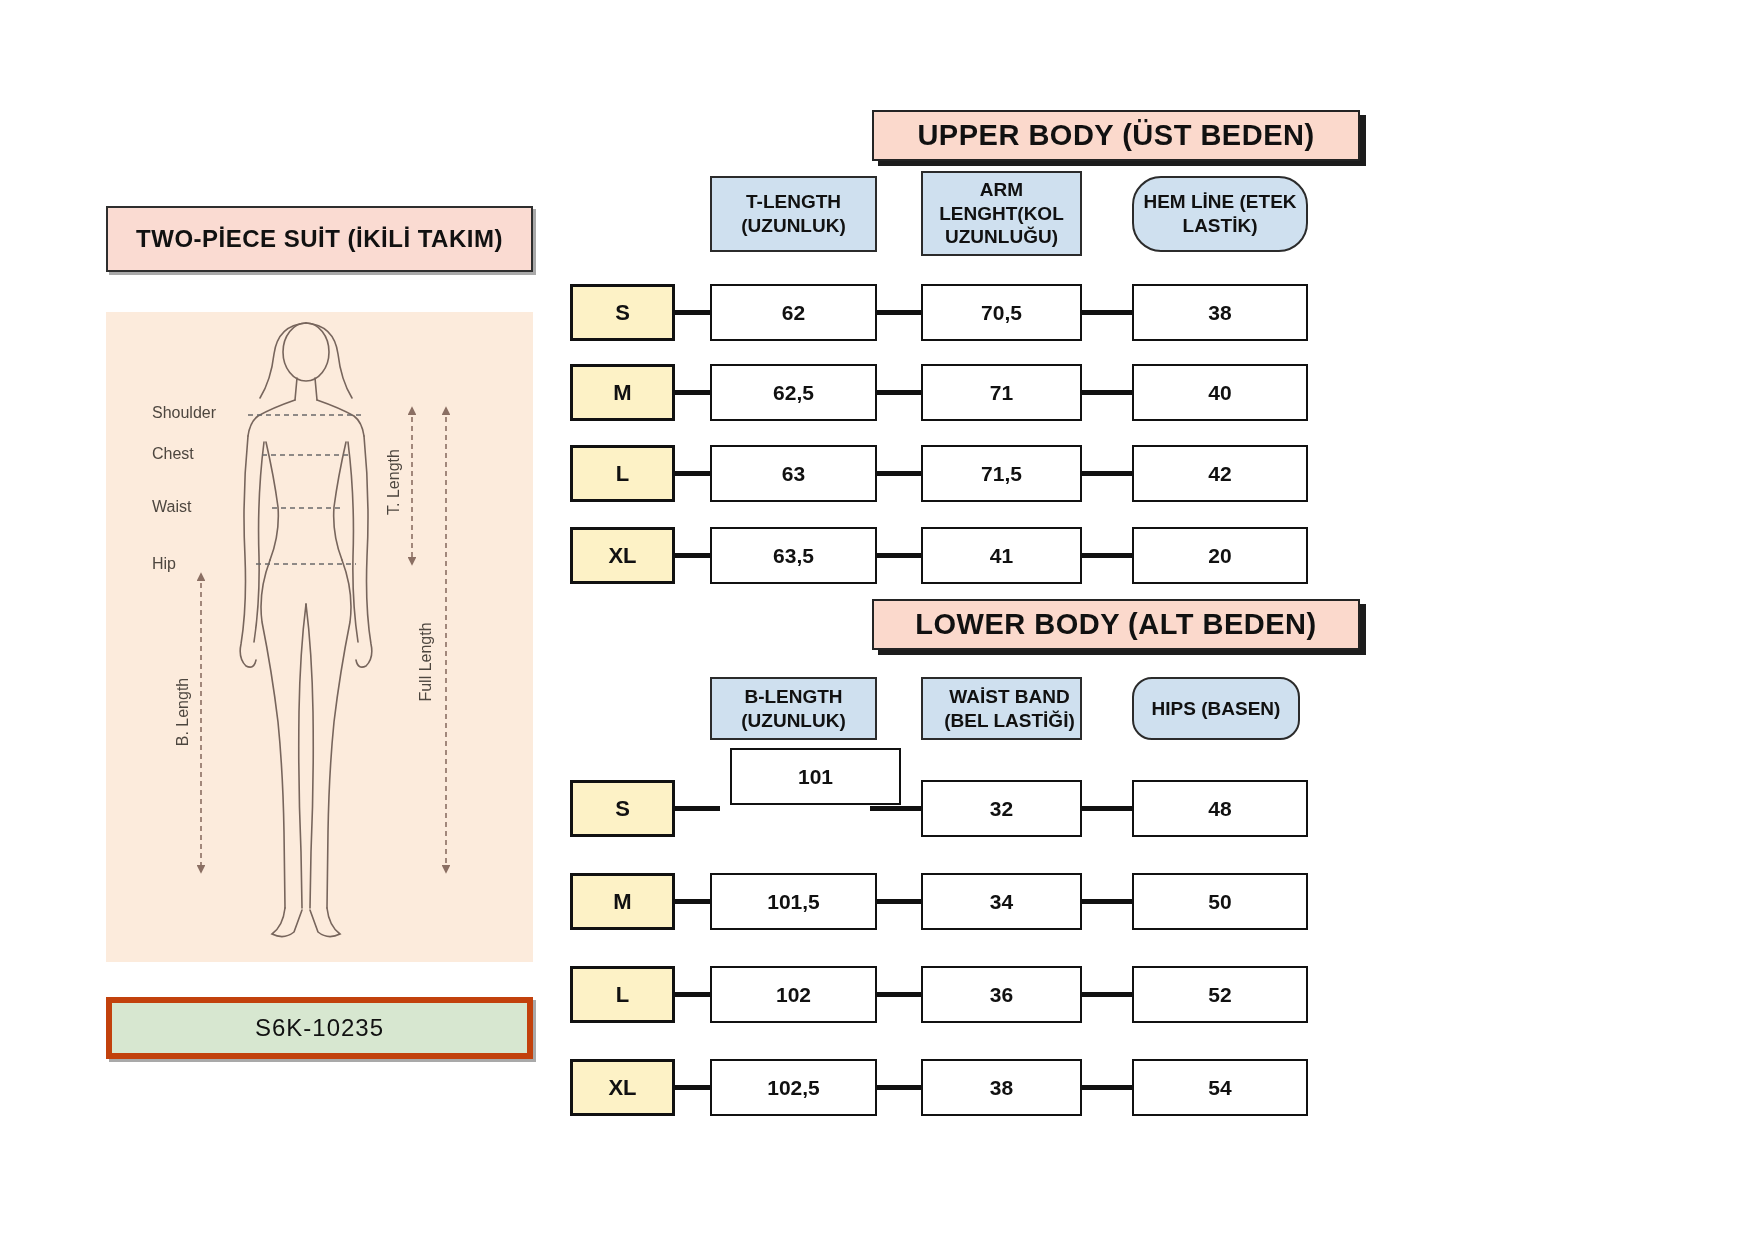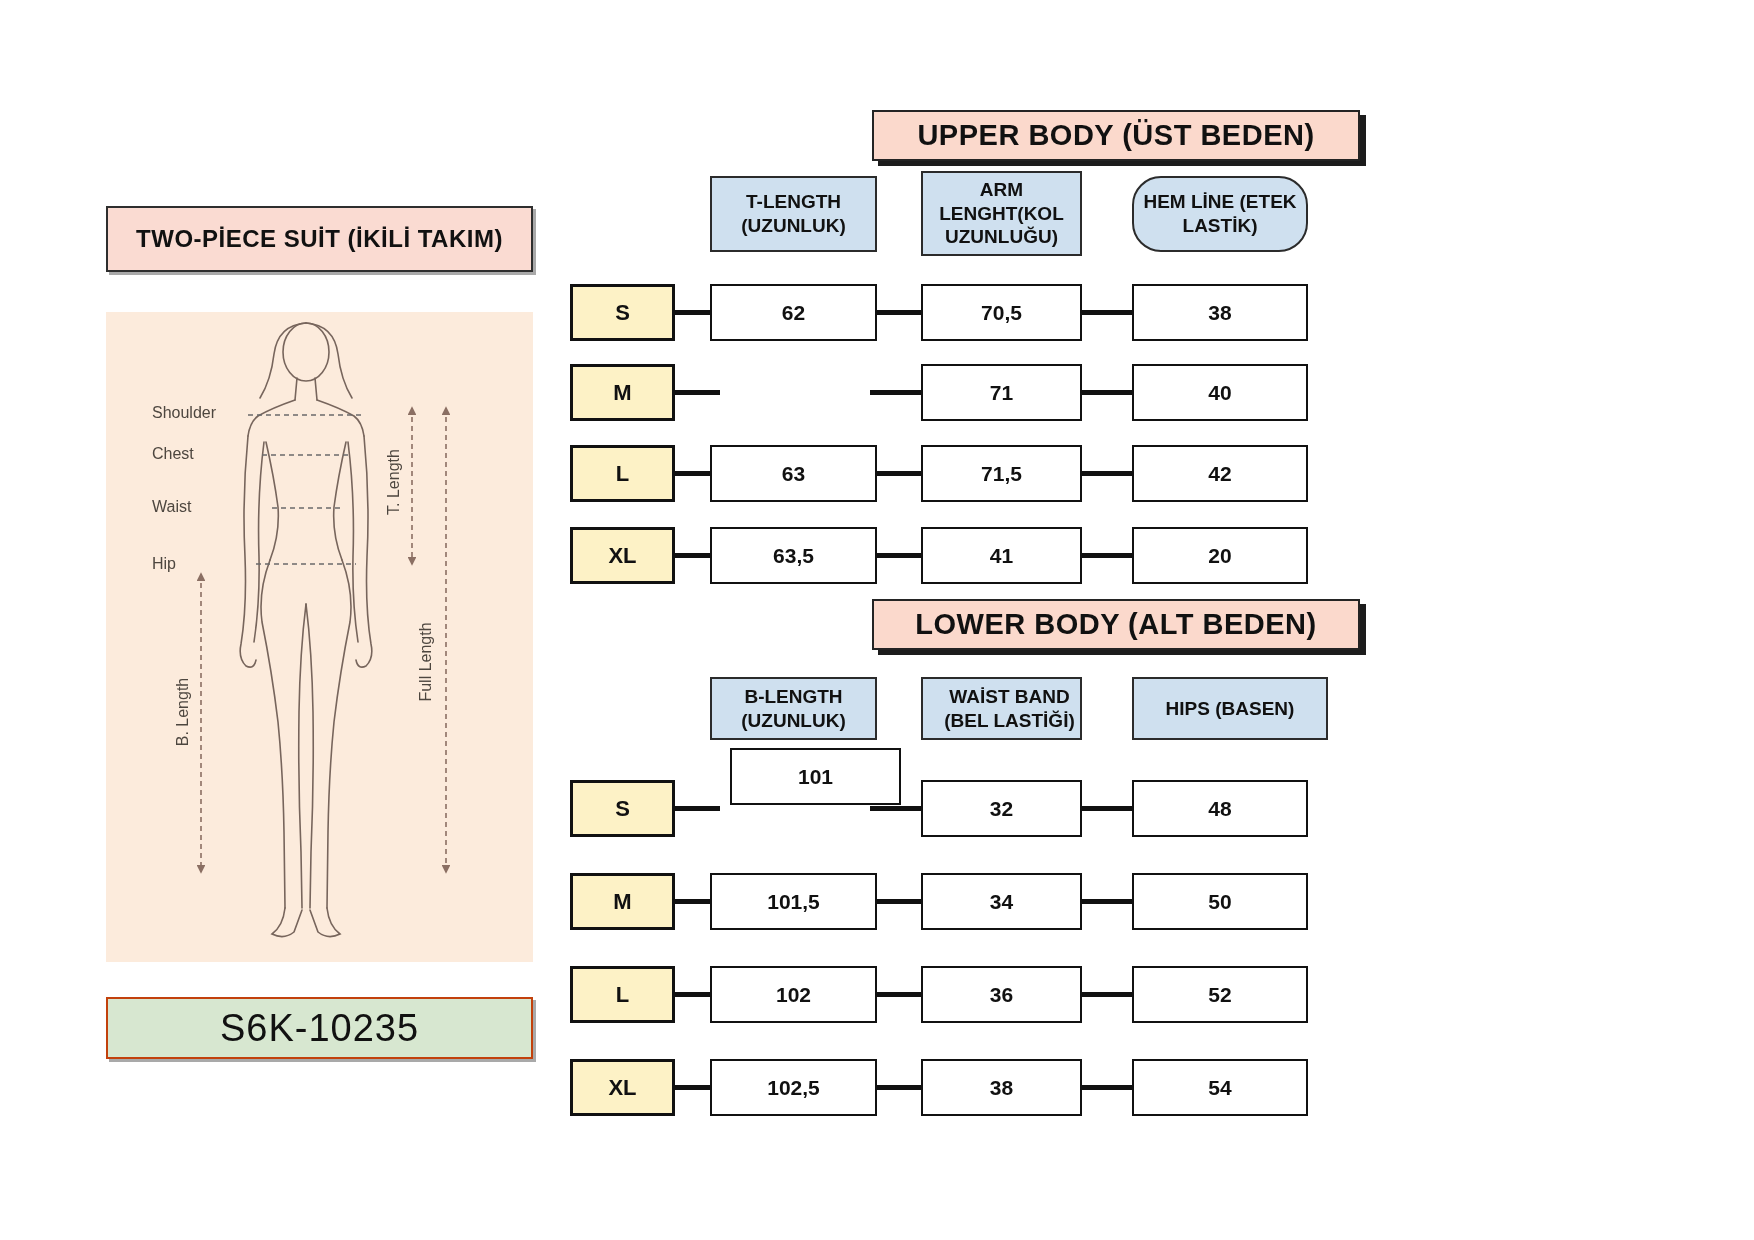--- a/index.html
+++ b/index.html
@@ -5,22 +5,22 @@
   * { margin:0; padding:0; box-sizing:border-box; }
   html,body { background:#ffffff; }
   body { font-family:"Liberation Sans", sans-serif; color:#111; }
   .canvas { position:relative; width:1754px; height:1240px; background:#ffffff; overflow:hidden; }
 
   .box { position:absolute; display:flex; align-items:center; justify-content:center;
          text-align:center; background:#fff; z-index:1; }
 
   .title-box { background:#fadbd2; border:2px solid #2e2e2e; box-shadow:3px 3px 0 #a9a9a9;
                font-size:24px; font-weight:bold; letter-spacing:.5px; }
-  .code-box  { background:#d7e7d0; border:2px solid #c2410c; box-shadow:3px 3px 0 #a9a9a9;
-               font-size:38px; letter-spacing:1px; }
+  .code-box  { background:#d7e7d0; border:6px solid #c2410c; box-shadow:3px 3px 0 #a9a9a9;
+               font-size:24px; letter-spacing:1px; }
 
   .figure-panel { position:absolute; background:#fcebdc; z-index:1; }
   .fig-label { position:absolute; font-size:16px; color:#4d463f; white-space:nowrap; }
   .fig-label.rot { transform:translate(-50%,-50%) rotate(-90deg); }
 
   .section-header { background:#fbd9cc; border:2px solid #242424; box-shadow:6px 5px 0 #1c1c1c;
                     font-size:29px; font-weight:bold; letter-spacing:.5px; }
   .col-header { background:#cfe0ef; border:2px solid #2b2b2b; font-size:19px; font-weight:bold;
                 line-height:1.25; padding:2px 4px; }
   .size-box  { background:#fdf2c6; border:3px solid #111; width:105px; height:57px;
@@ -101,20 +101,21 @@
   <div class="hline" style="left:1075px;top:310px;width:66px;"></div>
   <div class="box size-box" style="left:570px;top:284px;">S</div>
   <div class="box value-box" style="left:710px;top:284px;width:167px;">62</div>
   <div class="box value-box" style="left:921px;top:284px;width:161px;">70,5</div>
   <div class="box value-box" style="left:1132px;top:284px;width:176px;">38</div>
 
   <div class="hline" style="left:660px;top:390px;width:60px;"></div>
   <div class="hline" style="left:870px;top:390px;width:60px;"></div>
   <div class="hline" style="left:1075px;top:390px;width:66px;"></div>
   <div class="box size-box" style="left:570px;top:364px;">M</div>
+  <div class="box value-box" style="left:710px;top:364px;width:167px;">62,5</div>
   <div class="box value-box" style="left:921px;top:364px;width:161px;">71</div>
   <div class="box value-box" style="left:1132px;top:364px;width:176px;">40</div>
 
   <div class="hline" style="left:660px;top:471px;width:60px;"></div>
   <div class="hline" style="left:870px;top:471px;width:60px;"></div>
   <div class="hline" style="left:1075px;top:471px;width:66px;"></div>
   <div class="box size-box" style="left:570px;top:445px;">L</div>
   <div class="box value-box" style="left:710px;top:445px;width:167px;">63</div>
   <div class="box value-box" style="left:921px;top:445px;width:161px;">71,5</div>
   <div class="box value-box" style="left:1132px;top:445px;width:176px;">42</div>
@@ -124,21 +125,21 @@
   <div class="hline" style="left:1075px;top:553px;width:66px;"></div>
   <div class="box size-box" style="left:570px;top:527px;">XL</div>
   <div class="box value-box" style="left:710px;top:527px;width:167px;">63,5</div>
   <div class="box value-box" style="left:921px;top:527px;width:161px;">41</div>
   <div class="box value-box" style="left:1132px;top:527px;width:176px;">20</div>
 
   <div class="box section-header" style="left:872px;top:599px;width:488px;height:51px;">LOWER BODY (ALT BEDEN)</div>
 
   <div class="box col-header" style="left:710px;top:677px;width:167px;height:63px;">B-LENGTH (UZUNLUK)</div>
   <div class="box col-header" style="left:921px;top:677px;width:161px;height:63px;padding-left:20px;">WAİST BAND (BEL LASTİĞİ)</div>
-  <div class="box col-header" style="left:1132px;top:677px;width:196px;height:63px;">HIPS (BASEN)</div>
+  <div class="box col-header" style="left:1132px;top:677px;width:168px;height:63px;border-radius:20px;">HIPS (BASEN)</div>
 
   <div class="hline" style="left:660px;top:806px;width:60px;"></div>
   <div class="hline" style="left:870px;top:806px;width:60px;"></div>
   <div class="hline" style="left:1075px;top:806px;width:66px;"></div>
   <div class="box size-box" style="left:570px;top:780px;">S</div>
   <div class="box value-box" style="left:710px;top:748px;width:171px;margin-left:20px;">101</div>
   <div class="box value-box" style="left:921px;top:780px;width:161px;">32</div>
   <div class="box value-box" style="left:1132px;top:780px;width:176px;">48</div>
 
   <div class="hline" style="left:660px;top:899px;width:60px;"></div>

